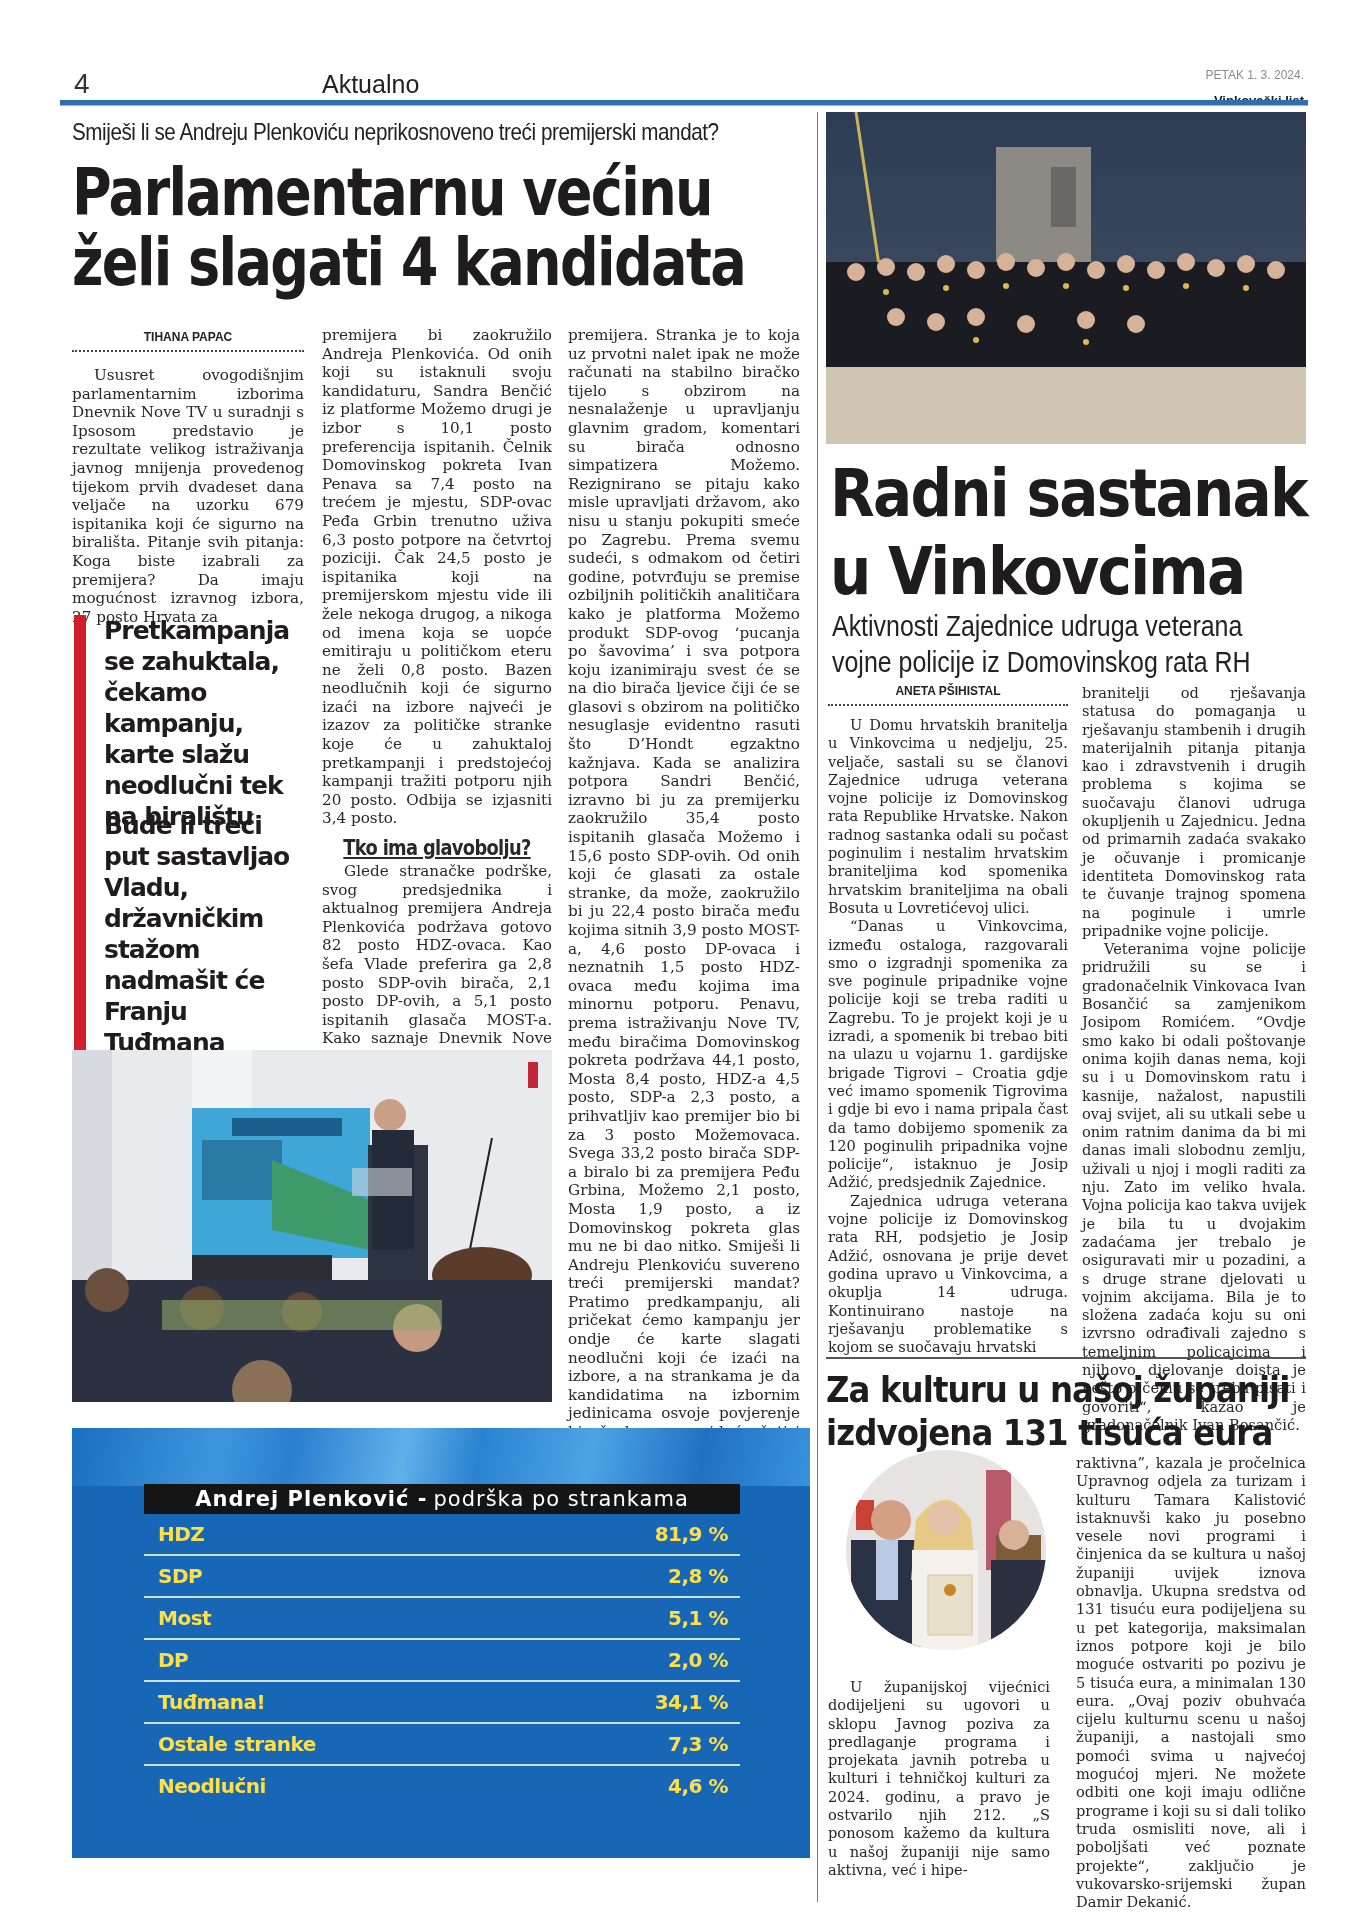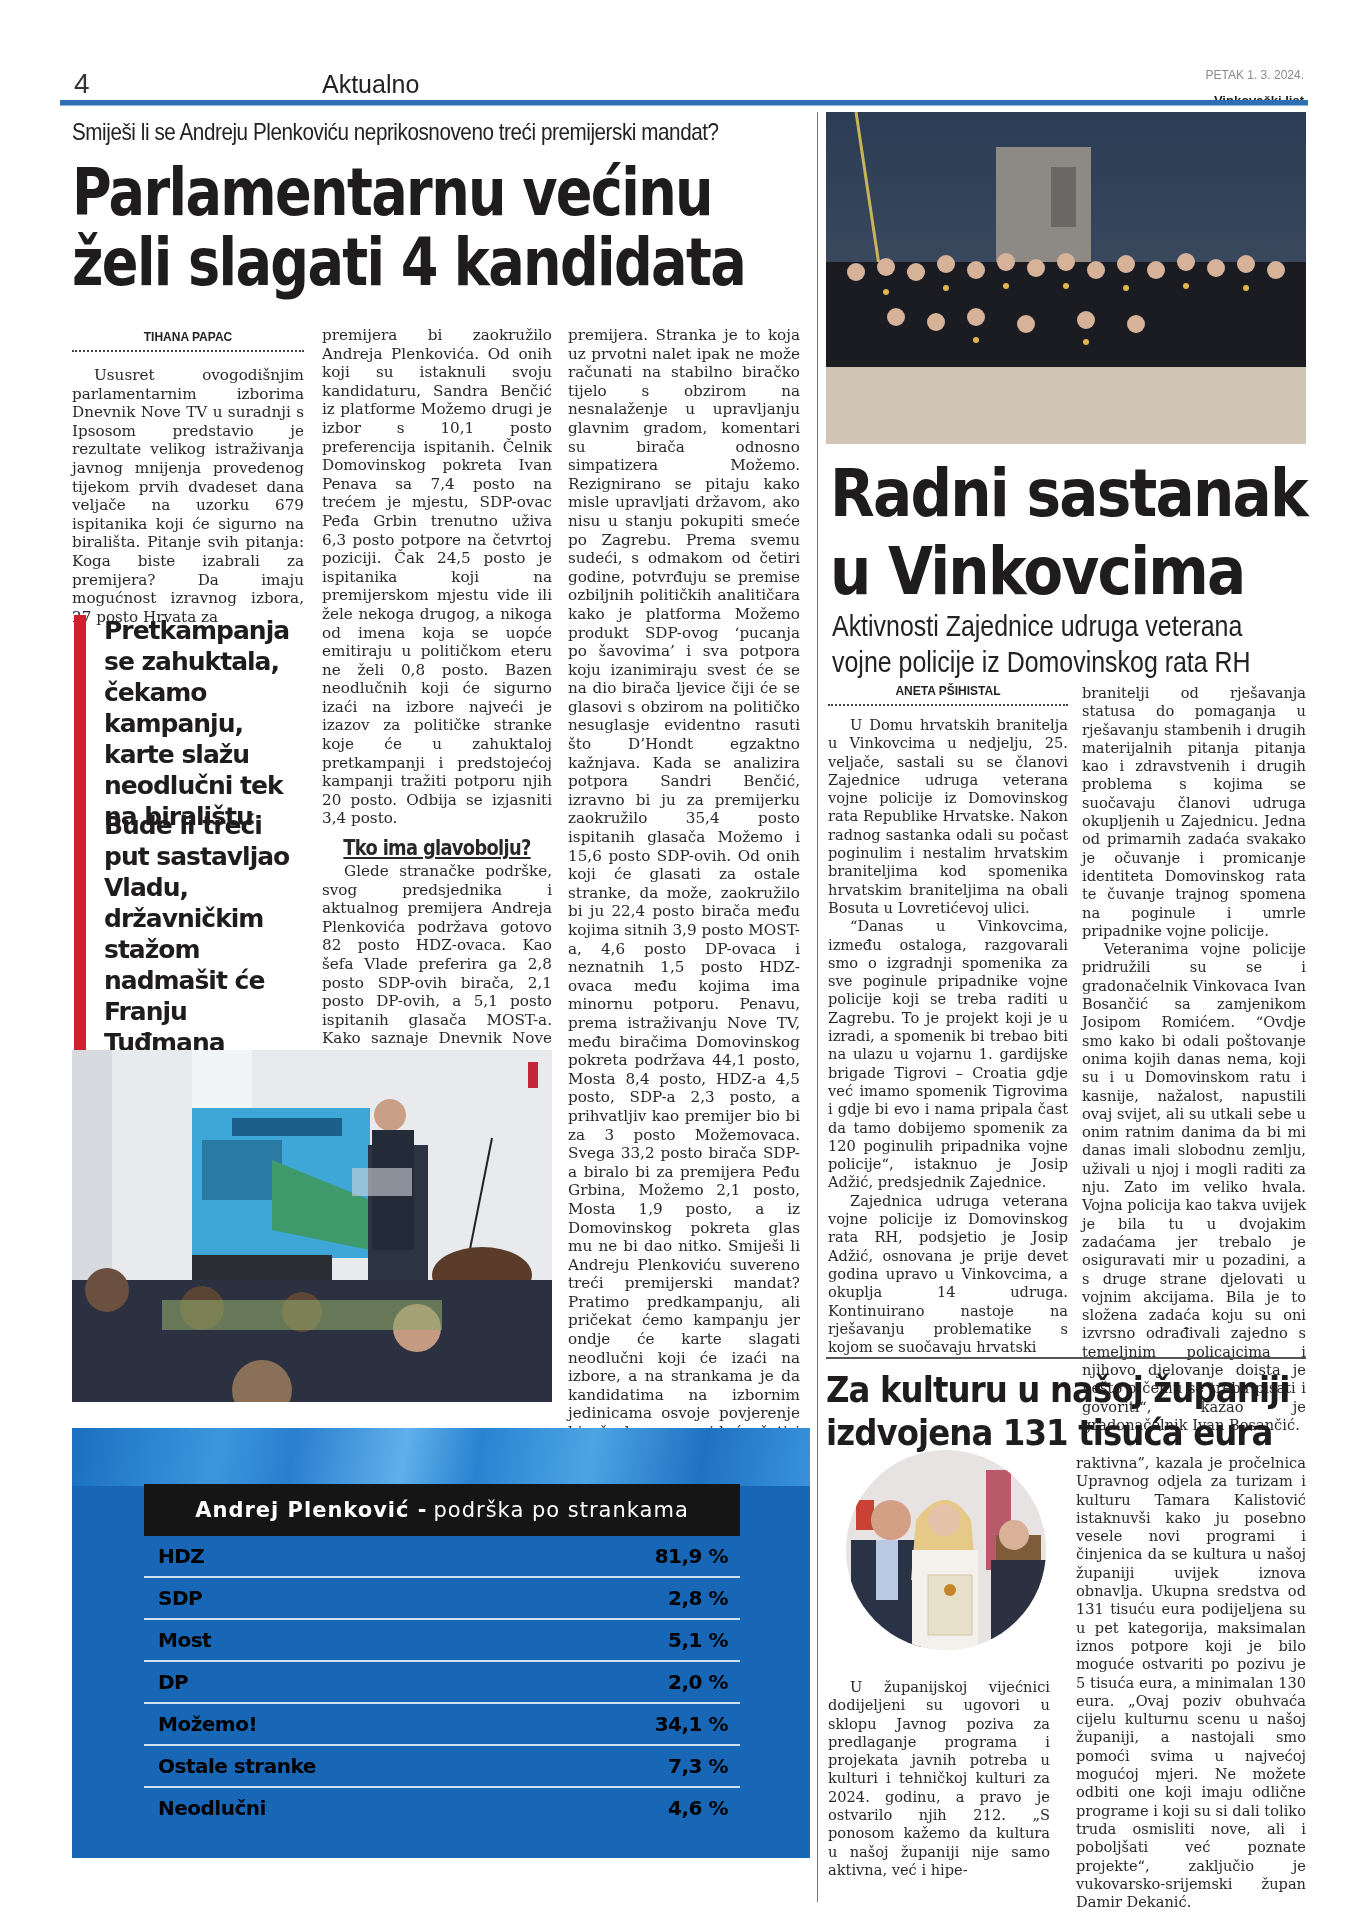--- a/index.html
+++ b/index.html
@@ -16,23 +16,23 @@
   .byline{font:700 12px "Liberation Sans",sans-serif;text-align:center;color:#222;padding-bottom:6px;border-bottom:2px dotted #444;}
   .col{font:400 15.2px/18.6px "DejaVu Serif",serif;text-align:justify;hyphens:auto;color:#2a2728;}
   .col p{margin:0;text-indent:22px;}
   .col p.noind{text-indent:0;}
   .subhead{font:700 21px "DejaVu Sans",sans-serif;text-decoration:underline;text-align:center;letter-spacing:-0.8px;margin:8px 0 2px;transform:scaleX(.85);}
   .pull{border-left:12px solid #d0202e;padding-left:18px;font:700 25px/31px "DejaVu Sans",sans-serif;color:#1e1c1d;letter-spacing:-1px;}
   .photo{overflow:hidden;}
   .blue-box{left:72px;top:1428px;width:738px;height:430px;background:#1867b7;overflow:hidden;}
   .blue-stripes{position:absolute;left:0;top:0;width:100%;height:58px;background:linear-gradient(100deg,#1a6fc0 0%,#3d96dd 20%,#2a7fcf 30%,#5fb0ea 45%,#2a83d1 55%,#4da4e4 70%,#1f72c2 85%,#3a92db 100%);}
   .tbl{position:absolute;left:72px;top:56px;width:596px;}
-  .tbl-title{background:#151515;height:52px;color:#fff;font:400 21px "DejaVu Sans",sans-serif;display:flex;align-items:center;justify-content:center;letter-spacing:1px;}
+  .tbl-title{background:#151515;height:30px;color:#fff;font:400 21px "DejaVu Sans",sans-serif;display:flex;align-items:center;justify-content:center;letter-spacing:1px;}
   .tbl-title b{font-weight:700;margin-right:6px;}
-  .tbl-row{height:40px;border-bottom:2px solid #cfe3f6;display:flex;justify-content:space-between;align-items:center;padding:0 12px 0 14px;color:#000000;font:700 20px "DejaVu Sans",sans-serif;letter-spacing:-0.5px;}
+  .tbl-row{height:40px;border-bottom:2px solid #cfe3f6;display:flex;justify-content:space-between;align-items:center;padding:0 12px 0 14px;color:#fde047;font:700 20px "DejaVu Sans",sans-serif;letter-spacing:-0.5px;}
   .headline2{left:830px;top:455px;font:700 66px/78px "DejaVu Sans",sans-serif;color:#1e1c1d;letter-spacing:-2px;transform:scaleX(.88);transform-origin:left;white-space:nowrap;}
   .deck2{left:832px;top:608px;font:300 29px/36px "Liberation Sans",sans-serif;color:#222;transform:scaleX(.86);transform-origin:left;white-space:nowrap;}
   .hrule2{left:826px;top:1357px;width:480px;height:2px;background:#555;}
   .headline3{left:826px;top:1368px;font:700 36px/43px "DejaVu Sans",sans-serif;color:#1e1c1d;letter-spacing:-1px;transform:scaleX(.9);transform-origin:left;white-space:nowrap;}
   .circle{left:846px;top:1450px;width:200px;height:200px;border-radius:50%;overflow:hidden;}
 </style>
 </head>
 <body>
 
 <div class="abs hdr-num">4</div>
@@ -110,21 +110,21 @@
     </div>
     <div class="tbl-row">
       <span>Most</span>
       <span>5,1 %</span>
     </div>
     <div class="tbl-row">
       <span>DP</span>
       <span>2,0 %</span>
     </div>
     <div class="tbl-row">
-      <span>Možemo!</span>
+      <span>Tuđmana!</span>
       <span>34,1 %</span>
     </div>
     <div class="tbl-row">
       <span>Ostale stranke</span>
       <span>7,3 %</span>
     </div>
     <div class="tbl-row" style="border-bottom:none;">
       <span>Neodlučni</span>
       <span>4,6 %</span>
     </div>

